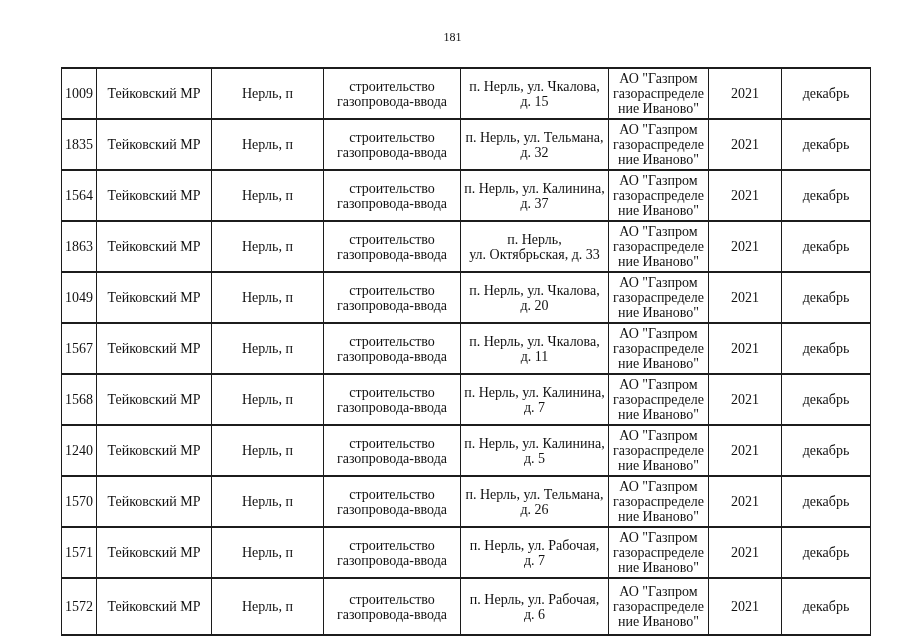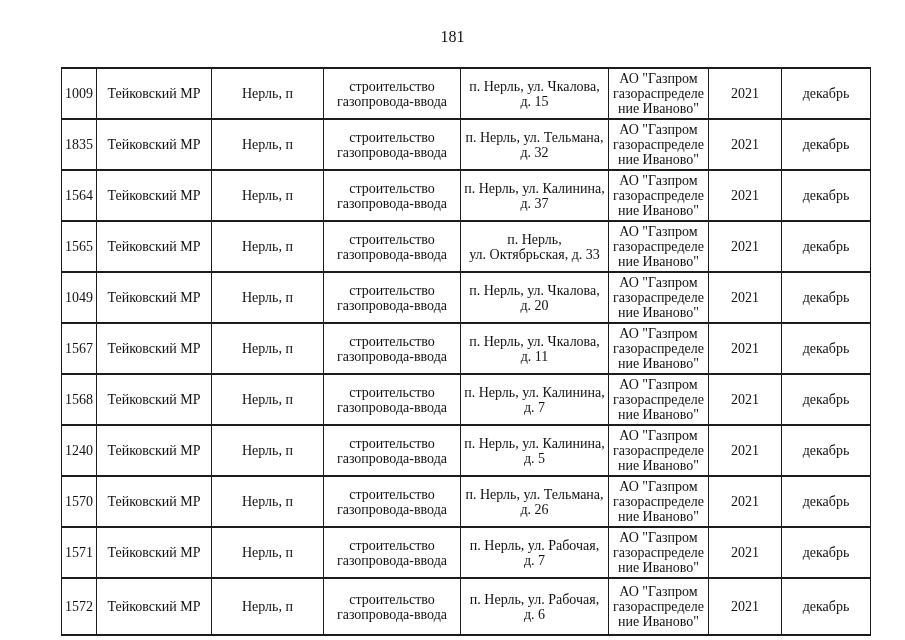--- a/index.html
+++ b/index.html
@@ -15,21 +15,21 @@
     font-family: "Liberation Serif", serif;
     color: #111111;
     overflow: hidden;
   }
   .page-number {
     position: absolute;
     top: 29px;
     left: 0;
     width: 905px;
     text-align: center;
-    font-size: 16px;
+    font-size: 12px;
     line-height: 16px;
   }
   table.data-table {
     position: absolute;
     top: 67px;
     left: 61px;
     border-collapse: collapse;
     table-layout: fixed;
     width: 809px;
   }
@@ -111,21 +111,21 @@
 газопровода-ввода</td>
           <td>п. Нерль, ул. Калинина,
 д. 37</td>
           <td>АО "Газпром
 газораспределе
 ние Иваново"</td>
           <td>2021</td>
           <td>декабрь</td>
         </tr>
         <tr>
-          <td>1565</td>
+          <td>1863</td>
           <td>Тейковский МР</td>
           <td>Нерль, п</td>
           <td>строительство
 газопровода-ввода</td>
           <td>п. Нерль,
 ул. Октябрьская, д. 33</td>
           <td>АО "Газпром
 газораспределе
 ние Иваново"</td>
           <td>2021</td>

